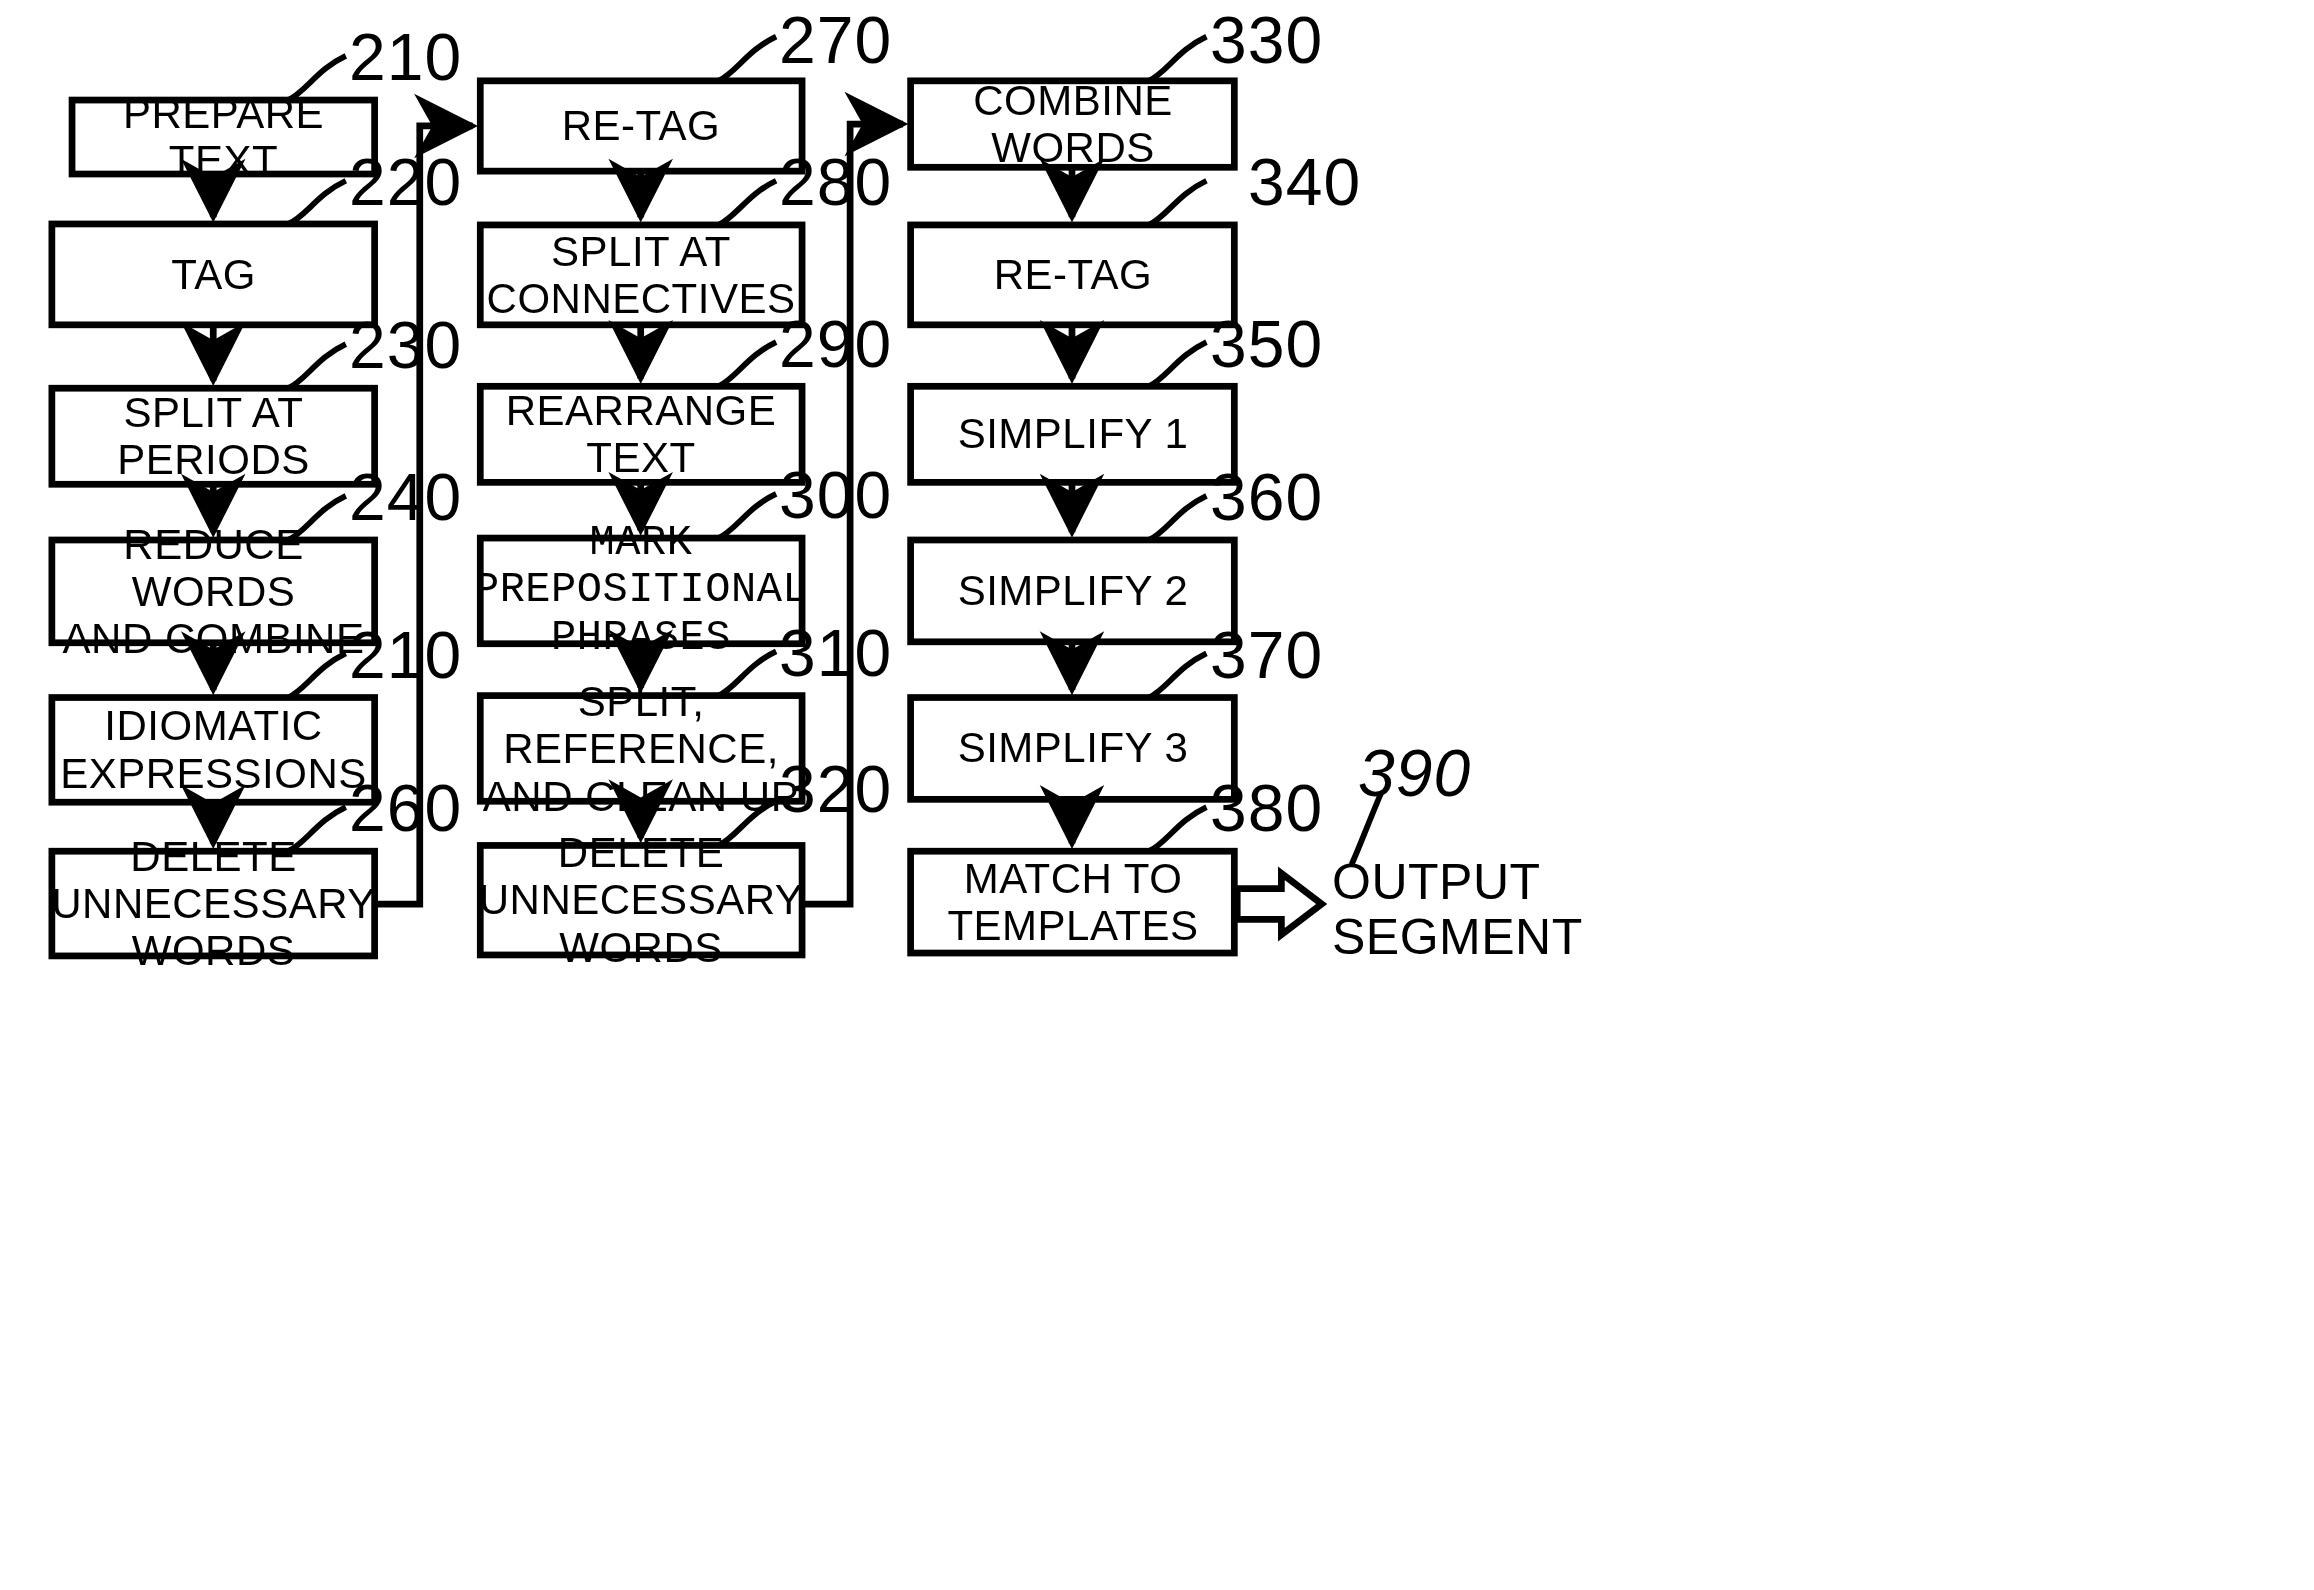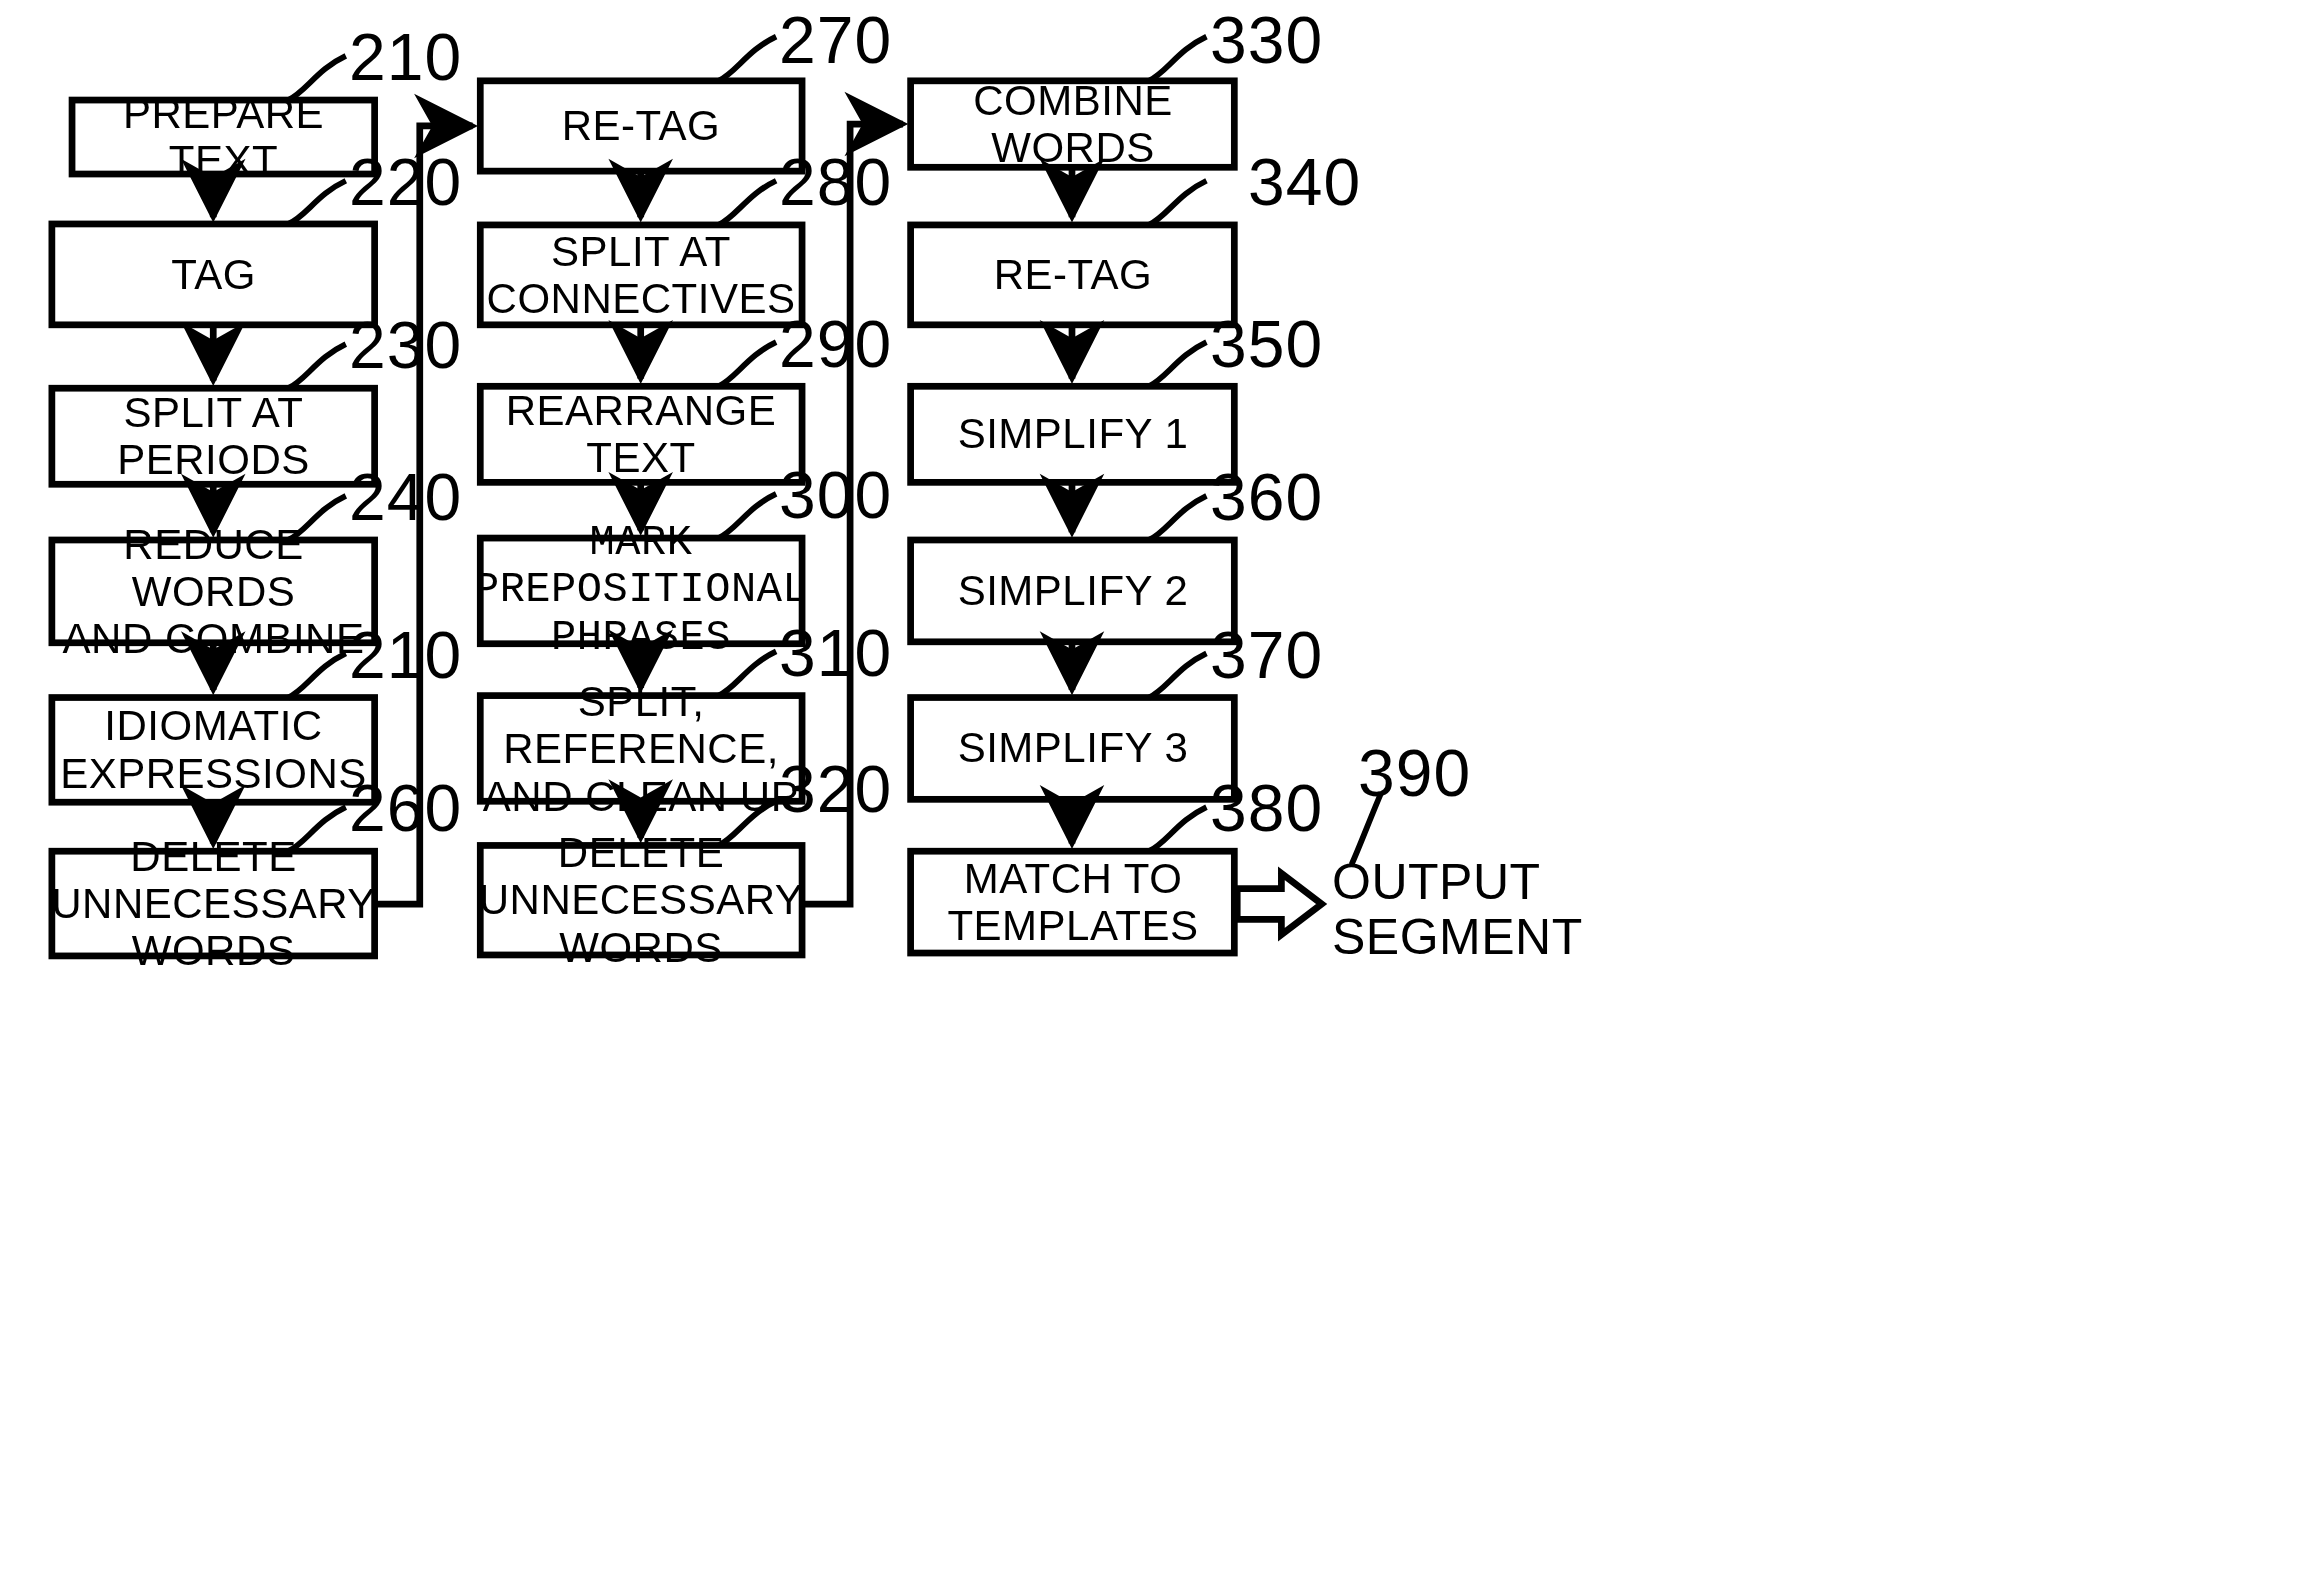--- a/index.html
+++ b/index.html
@@ -153,19 +153,19 @@
   <div class="refnum" style="left:779px;top:615px;">310</div>
   <div class="refnum" style="left:779px;top:751px;">320</div>
 
   <div class="refnum" style="left:1210px;top:1.9px;">330</div>
   <div class="refnum" style="left:1210px;top:144px;margin-left:38px;">340</div>
   <div class="refnum" style="left:1210px;top:306px;">350</div>
   <div class="refnum" style="left:1210px;top:459px;">360</div>
   <div class="refnum" style="left:1210px;top:617px;">370</div>
   <div class="refnum" style="left:1210px;top:770px;">380</div>
 
-  <div class="refnum" style="left:1358px;top:735px;">390</div>
+  <div class="refnum" style="left:1358px;top:735px;font-style:italic;">390</div>
 
   <div class="outlabel" style="left:1332px;top:855px;width:403px;">OUTPUT
 SEGMENT</div>
 
 </div>
 
 
 </body></html>

